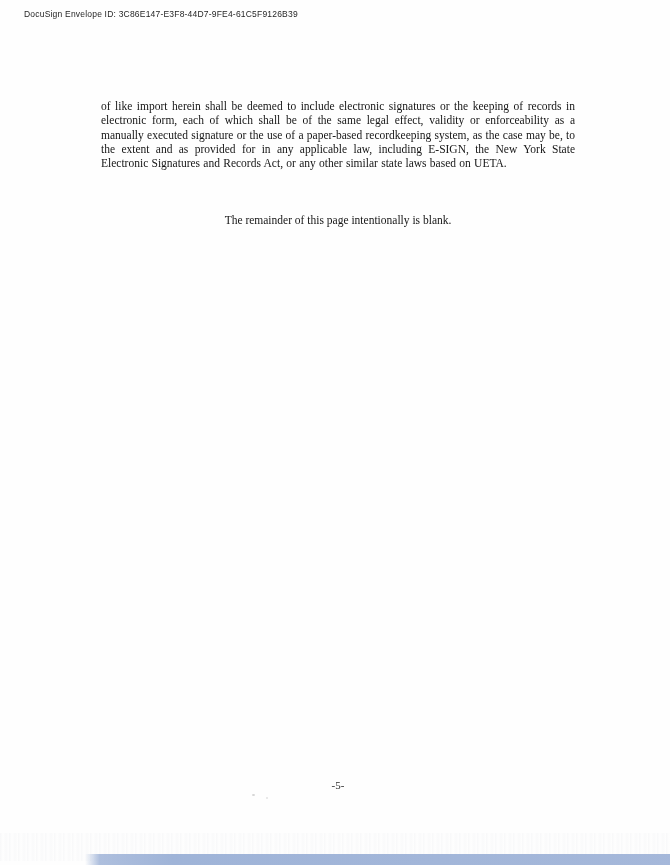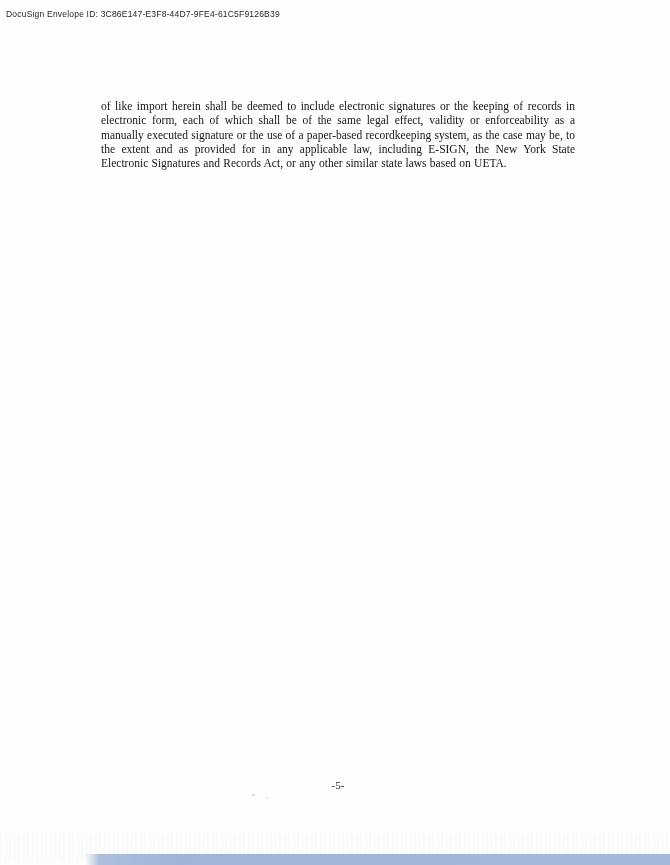--- a/index.html
+++ b/index.html
@@ -12,21 +12,21 @@
     width: 670px;
     height: 865px;
     background: #fefefe;
     overflow: hidden;
     font-family: "Liberation Serif", serif;
     color: #151515;
   }
   .docusign-header {
     position: absolute;
     top: 9px;
-    left: 6px;
+    left: 24px;
     font-family: "Liberation Sans", sans-serif;
     font-size: 8.5px;
     letter-spacing: 0.2px;
     color: #1f1f1f;
     white-space: nowrap;
     text-align: center;
   }
   .content {
     position: absolute;
     top: 91px;
@@ -108,20 +108,21 @@
 </head>
 <body>
 
 <div class="page">
 
   <div class="docusign-header">DocuSign Envelope ID: 3C86E147-E3F8-44D7-9FE4-61C5F9126B39</div>
 
   <div class="content">
     <p class="body-paragraph">of like import herein shall be deemed to include electronic signatures or the keeping of records in electronic form, each of which shall be of the same legal effect, validity or enforceability as a manually executed signature or the use of a paper-based recordkeeping system, as the case may be, to the extent and as provided for in any applicable law, including E-SIGN, the New York State Electronic Signatures and Records Act, or any other similar state laws based on UETA.</p>
 
+    <p class="blank-notice">The remainder of this page intentionally is blank.</p>
   </div>
 
   <div class="page-footer">-5-</div>
 
   <div class="scan-speck"></div>
   <div class="scan-speck-2"></div>
 
   <div class="scan-noise"></div>
   <div class="scan-edge-strip"></div>
 

